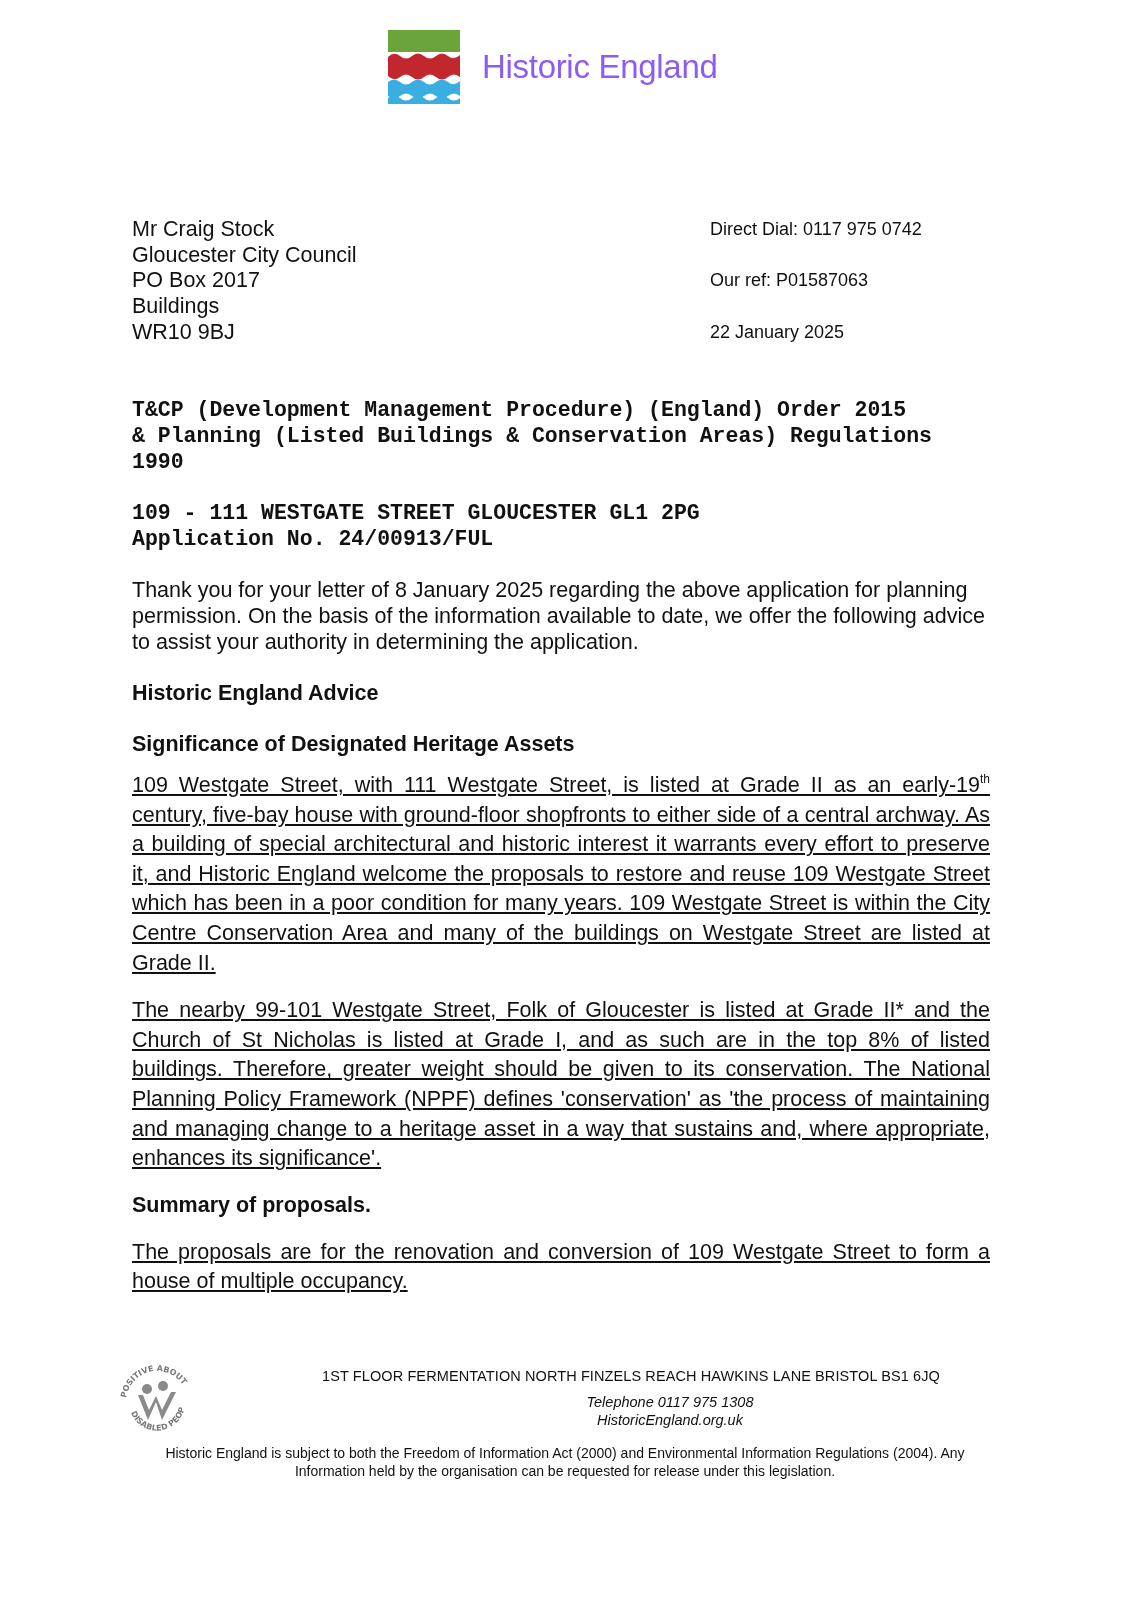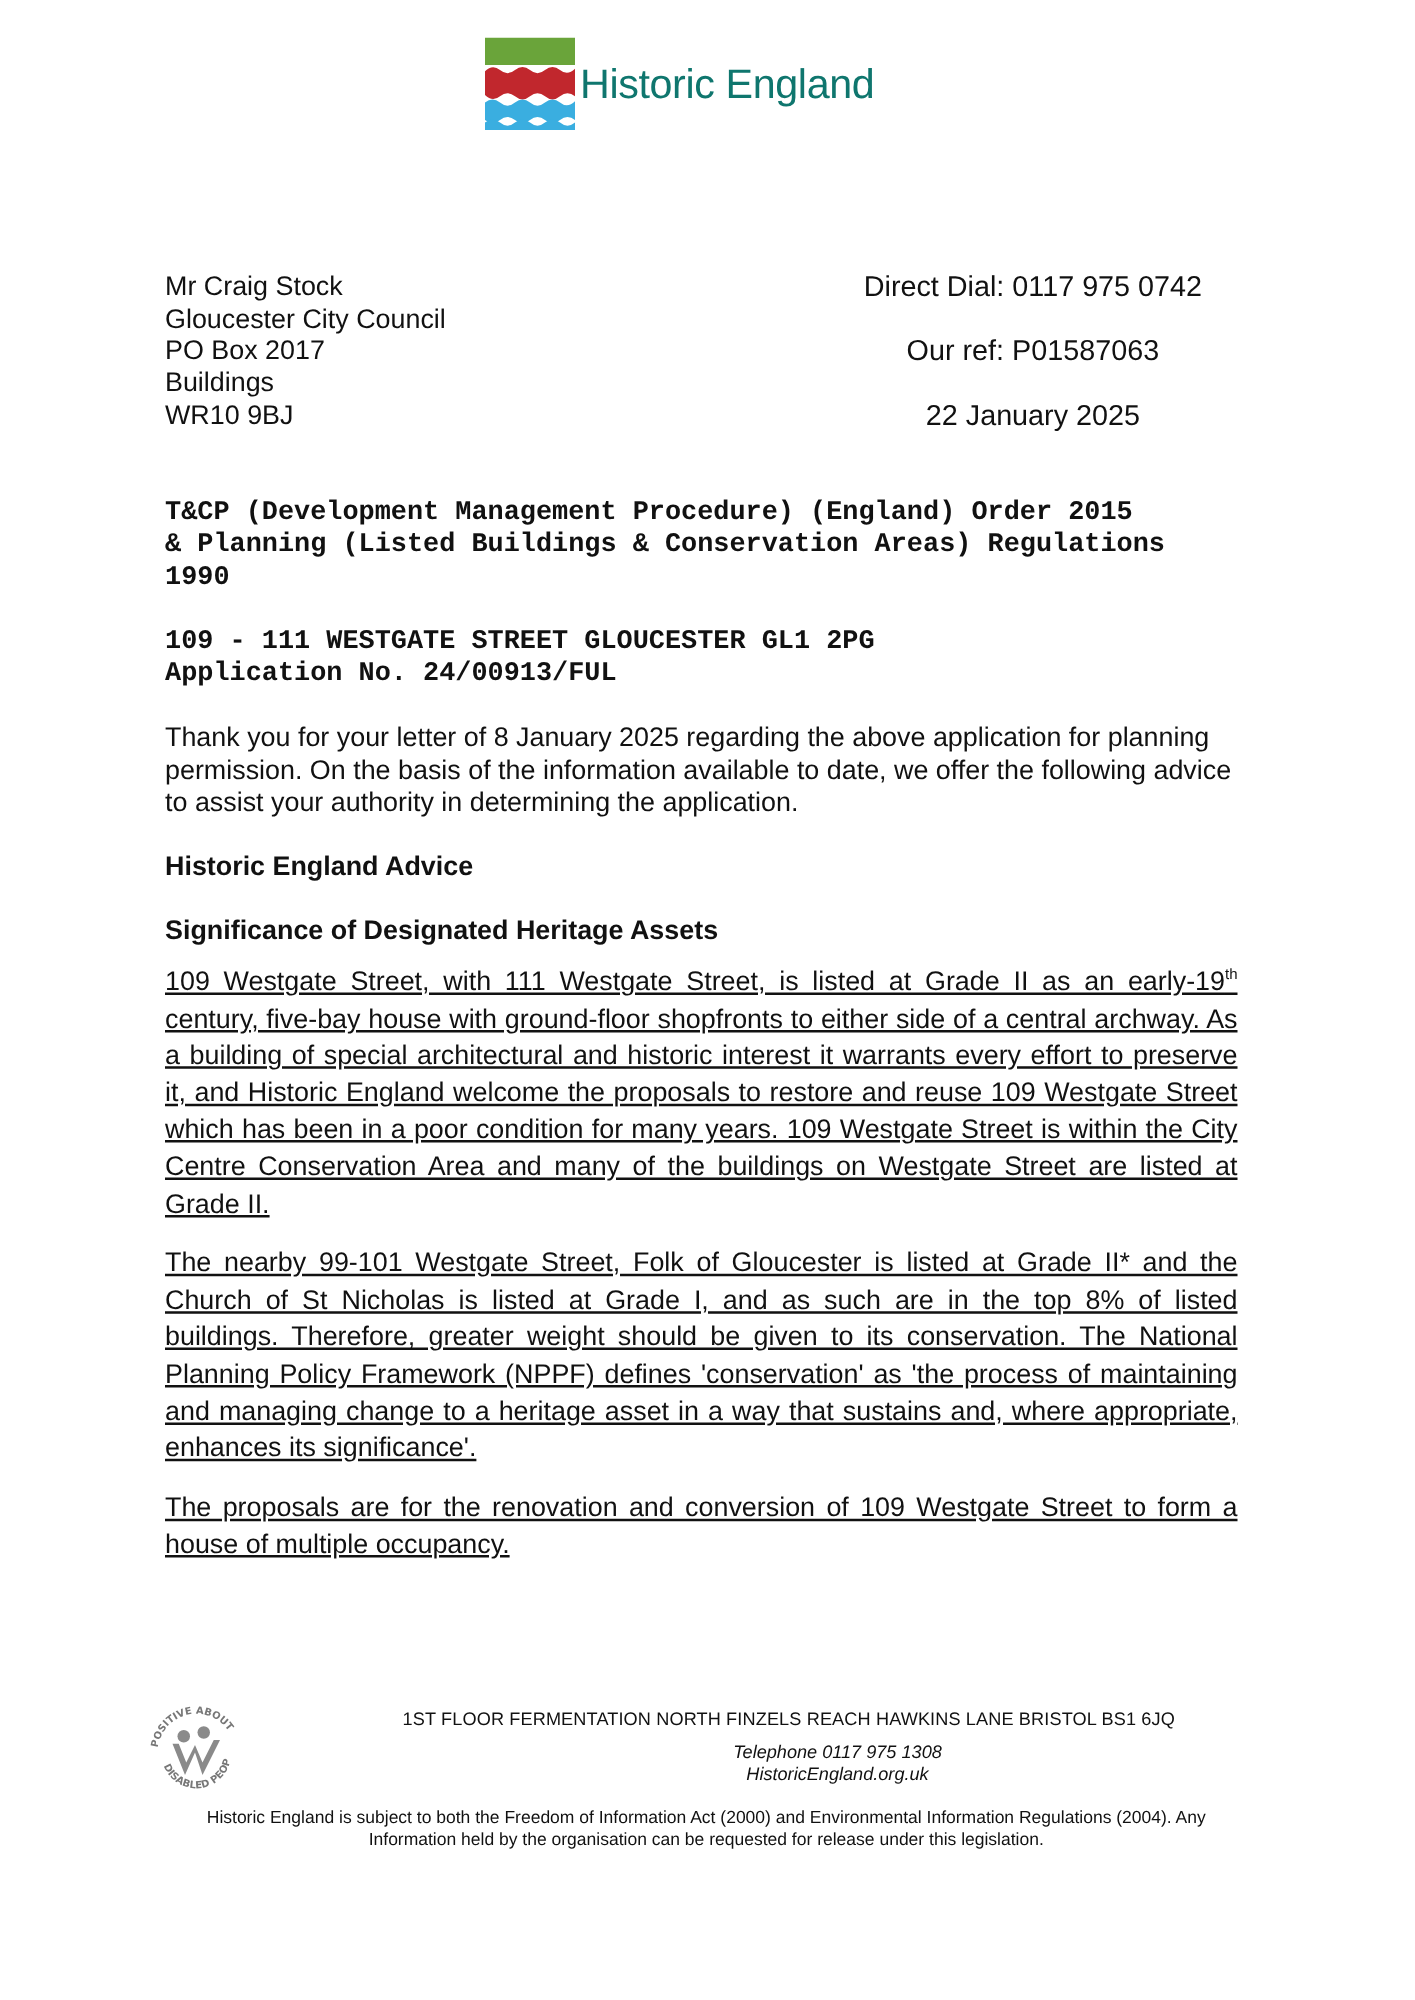--- a/index.html
+++ b/index.html
@@ -2,24 +2,24 @@
 <html><head>
   <meta charset="utf-8">
   <style>
     html, body { margin: 0; padding: 0; background: #ffffff; }
     body {
       width: 1132px; height: 1600px; position: relative; overflow: hidden;
       font-family: "Liberation Sans", sans-serif; color: #111111;
     }
     .logo { position: absolute; left: 388px; top: 30px; display: flex; align-items: center; }
     .logo svg { display: block; }
-    .logo-text { margin-left: 4px; font-size: 33px; color: #0f766e; letter-spacing: -0.3px; font-weight: normal; text-align: right; }
+    .logo-text { margin-left: 22px; font-size: 33px; color: #8b5cf6; letter-spacing: -0.3px; font-weight: normal; text-align: right; }
 
     .addr { position: absolute; left: 132px; top: 217px; font-size: 21.5px; line-height: 25.7px; }
-    .meta { position: absolute; left: 691px; top: 217px; font-size: 23px; line-height: 25.7px; text-align: center; }
+    .meta { position: absolute; left: 710px; top: 217px; font-size: 18px; line-height: 25.7px; }
     .meta div { margin-bottom: 25.7px; }
 
     .body { position: absolute; left: 132px; top: 397px; width: 858px; font-size: 21.5px; }
     .body p { margin: 0; }
     .salutation { line-height: 26px; margin-bottom: 25px !important; }
     .heading { font-weight: bold; line-height: 26px; }
     .block { margin-bottom: 25px !important; font-family: Liberation Mono, monospace; }
     .para { line-height: 26px; margin-bottom: 25px !important; }
     .just { text-align: justify; line-height: 29.6px; margin-bottom: 18px !important; text-decoration: underline; }
     sup { font-size: 12px; line-height: 0; vertical-align: 9px; }
@@ -73,20 +73,21 @@
   <p class="para">Thank you for your letter of 8 January 2025 regarding the above application for planning permission. On the basis of the information available to date, we offer the following advice to assist your authority in determining the application.</p>
 
   <p class="para heading">Historic England Advice</p>
 
   <p class="heading" style="margin-bottom:14px;">Significance of Designated Heritage Assets</p>
 
   <p class="just"><span>109 Westgate Street, with 111 Westgate Street, is listed at Grade II as an early-19</span><sup>th</sup><span> century, five-bay house with ground-floor shopfronts to either side of a central archway. As a building of special architectural and historic interest it warrants every effort to preserve it, and Historic England welcome the proposals to restore and reuse 109 Westgate Street which has been in a poor condition for many years. 109 Westgate Street is within the City Centre Conservation Area and many of the buildings on Westgate Street are listed at Grade II.</span></p>
 
   <p class="just">The nearby 99-101 Westgate Street, Folk of Gloucester is listed at Grade II* and the Church of St Nicholas is listed at Grade I, and as such are in the top 8% of listed buildings. Therefore, greater weight should be given to its conservation. The National Planning Policy Framework (NPPF) defines 'conservation' as 'the process of maintaining and managing change to a heritage asset in a way that sustains and, where appropriate, enhances its significance'.</p>
 
+  <p class="heading" style="margin-bottom:20px;">Summary of proposals.</p>
 
   <p class="just">The proposals are for the renovation and conversion of 109 Westgate Street to form a house of multiple occupancy.</p>
 </div>
 
 <div class="footer-logo">
   <svg width="82" height="74" viewBox="0 0 82 74">
     <defs>
       <path id="arcTop" d="M10 40 A31 31 0 0 1 72 40"></path>
       <path id="arcBot" d="M14 48 A28 28 0 0 0 68 48"></path>
     </defs>

